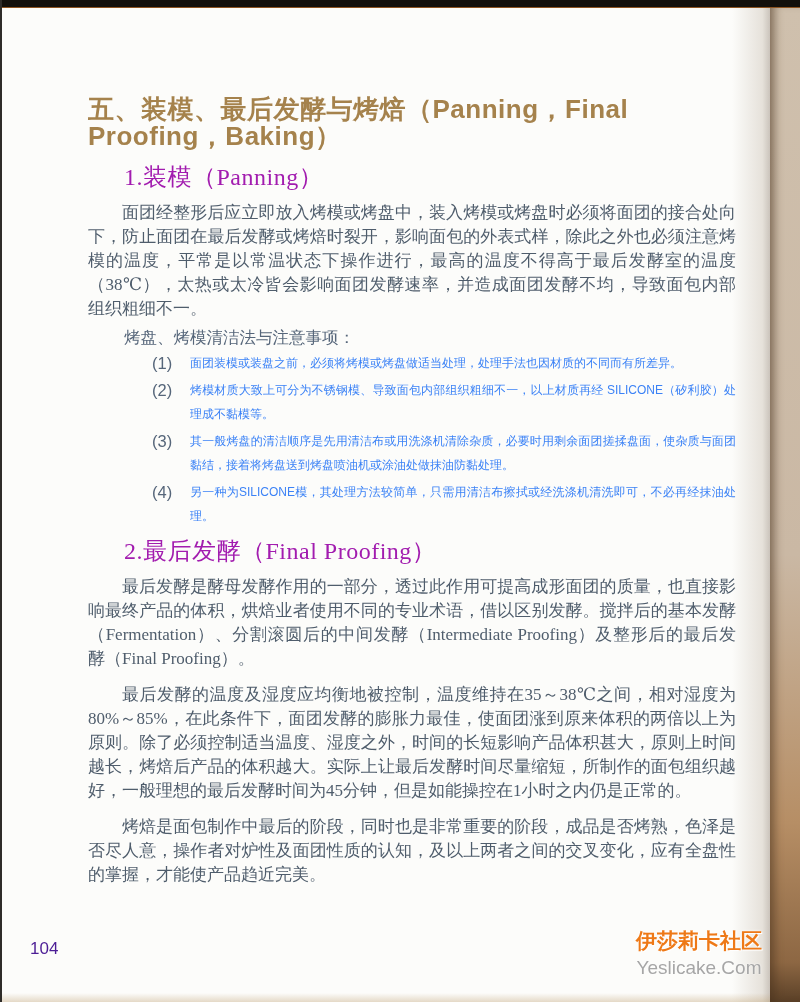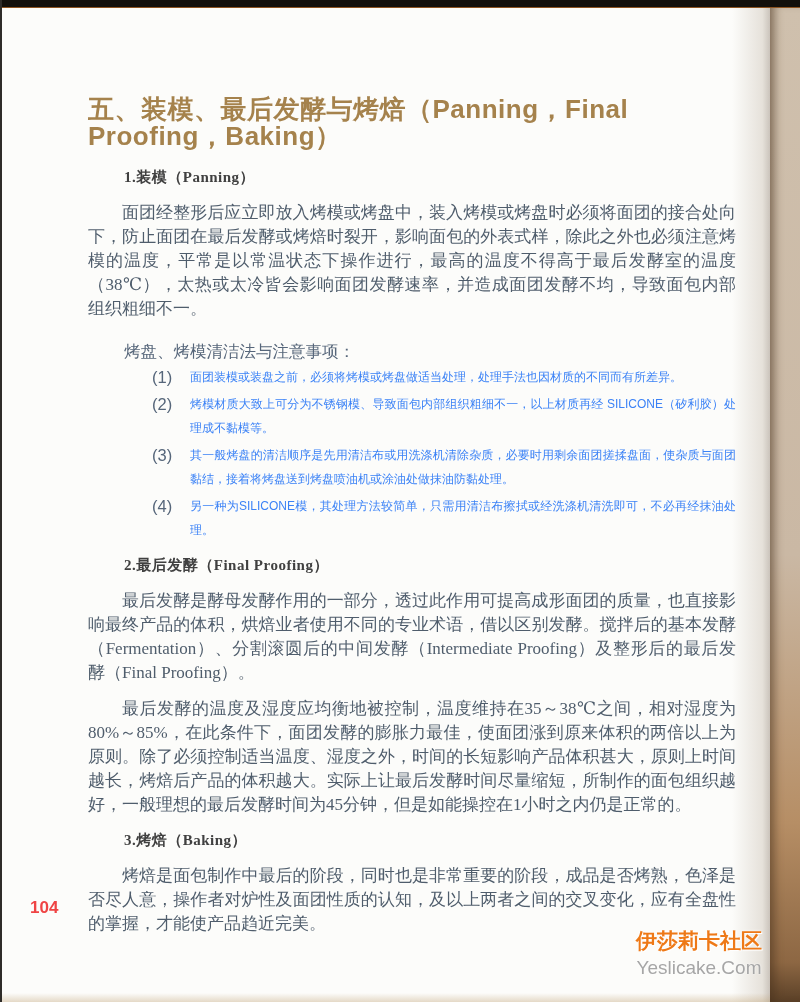--- a/index.html
+++ b/index.html
@@ -16,35 +16,35 @@
              box-shadow:inset 9px 0 10px -5px rgba(72,48,26,.6);}
   .page-curve{position:absolute;top:7px;right:30px;width:38px;height:995px;z-index:4;
               background:linear-gradient(90deg,rgba(150,130,105,0) 0%,rgba(150,130,105,.22) 80%,rgba(110,90,70,.35) 100%);}
   .bottom-smudge{position:absolute;bottom:0;left:2px;right:30px;height:9px;z-index:4;
               background:linear-gradient(180deg,rgba(190,160,115,0) 0%,rgba(190,160,115,.38) 100%);}
 
   
   .content{position:absolute;top:96px;left:88px;width:648px;z-index:3;}
   .main-title{font-family:"Liberation Sans","DejaVu Sans",sans-serif;font-weight:bold;
               font-size:26px;line-height:27px;color:#a5824c;letter-spacing:.5px;margin:0 0 15px 0;}
-  .sec-heading{font-size:15px;line-height:24px;font-weight:bold;color:#404040;
+  .sec-heading{font-size:24px;line-height:24px;font-weight:normal;color:#a21caf;
                margin:11px 0 5px 36px;letter-spacing:.5px;}
   .body-p{font-size:17px;line-height:24px;color:#4f5d6c;text-align:justify;
           text-indent:2em;margin:12px 0 4px 0;}
   .list-intro{font-family:"Liberation Sans","DejaVu Sans",sans-serif;font-size:16.5px;
-              line-height:24px;color:#56667a;margin:18px 0 2px 36px;}
+              line-height:24px;color:#56667a;margin:4px 0 2px 36px;}
   .olist{margin:0 0 0 64px;}
   .oli{display:flex;margin:0 0 3px 0;}
   .oli .marker{flex:0 0 38px;font-family:"Liberation Sans","DejaVu Sans",sans-serif;
                font-size:16.5px;line-height:24px;color:#56667a;}
   .oli .li-text{flex:1;font-family:Liberation Sans, sans-serif;
                 font-size:12px;line-height:24px;color:#3b82f6;text-align:justify;}
 
-  .page-number{position:absolute;left:30px;top:898px;font-family:"Liberation Sans","DejaVu Sans",sans-serif;
-               font-size:17px;color:#ef4444;z-index:3;font-weight:bold;}
+  .page-number{position:absolute;left:30px;top:939px;font-family:"Liberation Sans","DejaVu Sans",sans-serif;
+               font-size:17px;color:#4c1d95;z-index:3;}
   .watermark{position:absolute;top:928px;right:38px;text-align:center;z-index:6;}
   .wm-cn{font-family:"Liberation Sans","DejaVu Sans",sans-serif;font-weight:bold;font-size:21px;
          color:#ee7917;line-height:25px;text-shadow:0 0 3px #fff,1px 1px 0 #fff;}
   .wm-en{font-family:"Liberation Sans","DejaVu Sans",sans-serif;font-size:19px;color:#a6a6a6;
          line-height:22px;margin-top:4px;text-shadow:0 0 2px #fff;}
 </style>
 </head>
 <body>
 
 <div class="scan">
@@ -77,21 +77,20 @@
       <div class="oli">
         <span class="marker">(4)</span>
         <span class="li-text">另一种为SILICONE模，其处理方法较简单，只需用清洁布擦拭或经洗涤机清洗即可，不必再经抹油处理。</span>
       </div>
     </div>
 
     <h2 class="sec-heading">2.最后发酵（Final Proofing）</h2>
     <p class="body-p">最后发酵是酵母发酵作用的一部分，透过此作用可提高成形面团的质量，也直接影响最终产品的体积，烘焙业者使用不同的专业术语，借以区别发酵。搅拌后的基本发酵（Fermentation）、分割滚圆后的中间发酵（Intermediate Proofing）及整形后的最后发酵（Final Proofing）。</p>
     <p class="body-p">最后发酵的温度及湿度应均衡地被控制，温度维持在35～38℃之间，相对湿度为80%～85%，在此条件下，面团发酵的膨胀力最佳，使面团涨到原来体积的两倍以上为原则。除了必须控制适当温度、湿度之外，时间的长短影响产品体积甚大，原则上时间越长，烤焙后产品的体积越大。实际上让最后发酵时间尽量缩短，所制作的面包组织越好，一般理想的最后发酵时间为45分钟，但是如能操控在1小时之内仍是正常的。</p>
 
-    <h2 class="sec-heading">3.烤焙（Baking）</h2>
     <p class="body-p">烤焙是面包制作中最后的阶段，同时也是非常重要的阶段，成品是否烤熟，色泽是否尽人意，操作者对炉性及面团性质的认知，及以上两者之间的交叉变化，应有全盘性的掌握，才能使产品趋近完美。</p>
 
   </div>
 
   <div class="page-number">104</div>
 
   <div class="watermark">
     <div class="wm-cn">伊莎莉卡社区</div>
     <div class="wm-en">Yeslicake.Com</div>
   </div>

